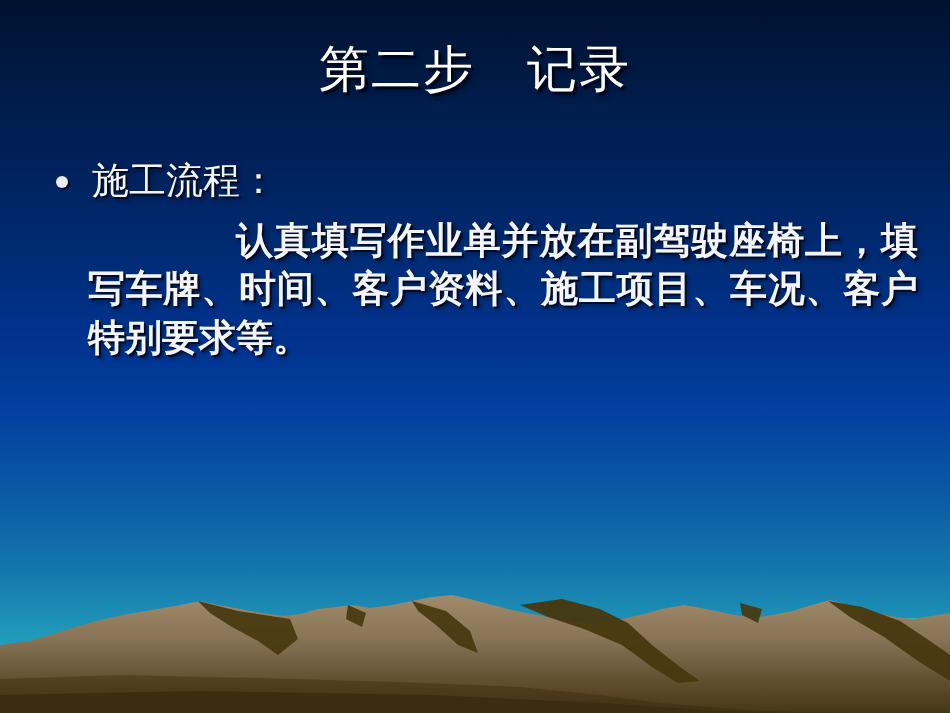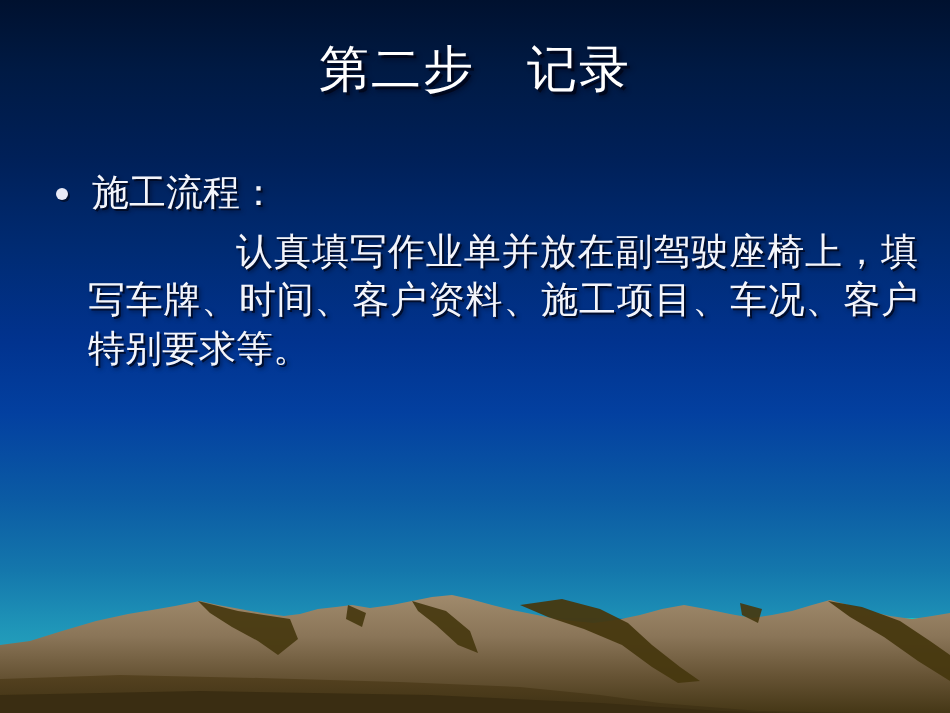--- a/index.html
+++ b/index.html
@@ -55,21 +55,21 @@
     font-family: "DejaVu Serif", "Liberation Serif", serif;
     text-shadow: 3px 3px 0 rgba(0, 6, 26, 0.85),
                  4px 4px 5px rgba(0, 4, 20, 0.6);
     white-space: pre;
   }
 
   
   #body-block {
     position: absolute;
     left: 48px;
-    top: 168px;
+    top: 156px;
     width: 870px;
   }
   .bullet-row {
     display: flex;
     align-items: flex-start;
     color: #f3f5fb;
     font-size: 37px;
     line-height: 1.34;
     text-shadow: 2px 2px 0 rgba(0, 8, 30, 0.8),
                  3px 3px 4px rgba(0, 5, 22, 0.55);
@@ -89,20 +89,21 @@
     color: #f3f5fb;
     font-size: 37px;
     line-height: 1.32;
     margin: 10px 0 4px 0;
     padding-left: 40px;
     text-indent: 148px;
     text-align: justify;
     text-justify: inter-character;
     text-shadow: 2px 2px 0 rgba(0, 8, 30, 0.8),
                  3px 3px 4px rgba(0, 5, 22, 0.55);
+    font-weight: bold;
   }
   #bullet-2 { margin-top: 10px; }
 </style>
 </head>
 <body>
 
 <div id="slide">
 
   <div id="landscape">
     <svg viewBox="0 0 950 130" preserveAspectRatio="none" xmlns="http://www.w3.org/2000/svg">

